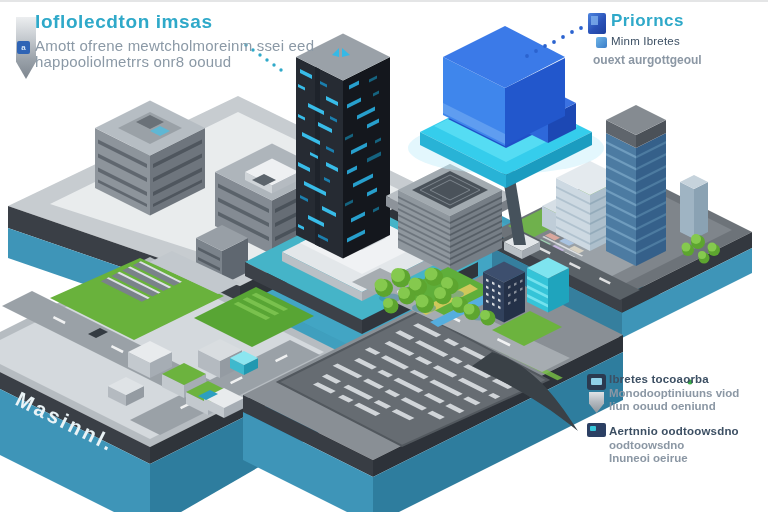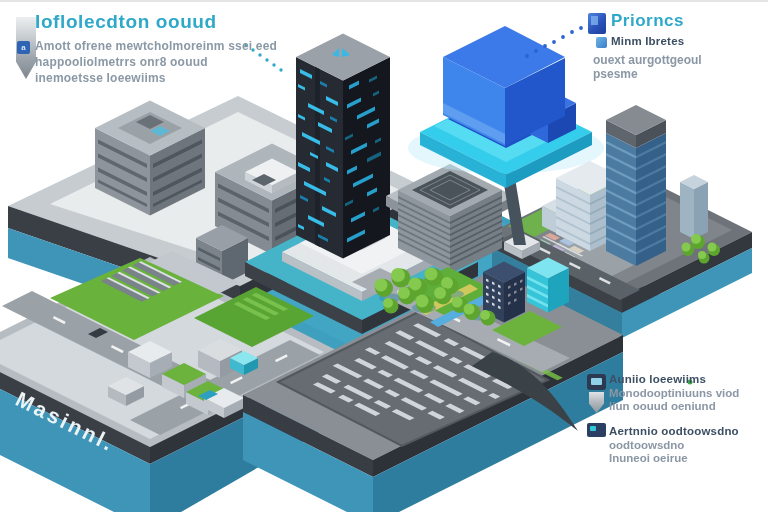--- a/index.html
+++ b/index.html
@@ -10,31 +10,31 @@
 
   
   .tl-pin{position:absolute;left:16px;top:17px;width:20px;height:62px;
           background:linear-gradient(180deg,#eceef0 0%,#c5cacf 35%,#98a0a8 70%,#7e868f 100%);
           clip-path:polygon(0 0,100% 0,100% 72%,50% 100%,0 72%);}
   .tl-pin-badge{position:absolute;left:17px;top:41px;width:13px;height:13px;border-radius:2px;
           background:#2f64b5;color:#d6e6f8;font-size:8px;font-weight:bold;
           display:flex;align-items:center;justify-content:center;}
   .tl-head{position:absolute;left:35px;top:11px;font-size:19px;font-weight:700;
           color:#2fa9c9;letter-spacing:.6px;white-space:nowrap;}
-  .tl-body{position:absolute;left:35px;top:38px;width:340px;font-size:12px;font-weight:700;
+  .tl-body{position:absolute;left:35px;top:38px;width:340px;font-size:15px;font-weight:400;
           color:#8b99a6;line-height:16px;letter-spacing:.2px;}
 
   .tr-icon{position:absolute;left:588px;top:13px;width:18px;height:21px;border-radius:2px;
           background:linear-gradient(135deg,#4e86e0 0%,#2a52b8 55%,#1c3f9e 100%);}
   .tr-icon .glint{position:absolute;left:3px;top:3px;width:7px;height:9px;background:#7fb0ee;opacity:.8;}
   .tr-head{position:absolute;left:611px;top:11px;font-size:17px;font-weight:700;
           color:#2fa9c9;letter-spacing:.5px;white-space:nowrap;text-align:center;}
   .tr-subicon{position:absolute;left:596px;top:37px;width:11px;height:11px;border-radius:2px;
           background:linear-gradient(135deg,#6fb6e8,#3a7cc8);}
-  .tr-sub{position:absolute;left:611px;top:35px;font-size:11.5px;font-weight:700;
+  .tr-sub{position:absolute;left:611px;top:35px;font-size:11.5px;font-weight:400;
           color:#3c4f63;letter-spacing:.2px;white-space:nowrap;}
   .tr-body{position:absolute;left:593px;top:53px;width:160px;font-size:12px;font-weight:600;
           color:#8b97a4;line-height:14px;}
 
   .br-icon1{position:absolute;left:587px;top:374px;width:19px;height:16px;border-radius:3px;
           background:#2b3a50;}
   .br-icon1 .screen{position:absolute;left:4px;top:4px;width:11px;height:7px;background:#8fd0e8;border-radius:1px;}
   .br-shield{position:absolute;left:589px;top:392px;width:15px;height:21px;
           background:linear-gradient(180deg,#dfe3e6 0%,#b4bac0 45%,#8d959c 100%);
           clip-path:polygon(0 0,100% 0,100% 55%,50% 100%,0 55%);}
@@ -648,43 +648,41 @@
         <circle cx="545" cy="46" r="1.9"></circle>
       <circle cx="554" cy="42" r="1.9"></circle>
         <circle cx="563" cy="37" r="1.9"></circle>
         <circle cx="572" cy="32" r="1.9"></circle>
       <circle cx="581" cy="28" r="1.9"></circle>
     </g>
   </svg>
 
   <div class="tl-pin"></div>
   <div class="tl-pin-badge">a</div>
-  <div class="tl-head">Ioflolecdton oouud</div>
+  <div class="tl-head">Ioflolecdton imsas</div>
   <div class="tl-body">
     <div>Amott ofrene mewtcholmoreinm ssei eed</div>
     <div>happooliolmetrrs onr8 oouud</div>
-    <div>inemoetsse loeewiims</div>
   </div>
 
   <div class="tr-icon">
       <div class="glint"></div>
     </div>
   <div class="tr-head">Priorncs</div>
   <div class="tr-subicon"></div>
   <div class="tr-sub">Minm Ibretes</div>
   <div class="tr-body">
     <div>ouext aurgottgeoul</div>
-    <div>psesme</div>
   </div>
 
   <div class="br-icon1">
       <div class="screen"></div>
     </div>
   <div class="br-shield"></div>
-  <div class="br-title t1">Auniio loeewiims</div>
+  <div class="br-title t1">Ibretes tocoaorba</div>
   <div class="br-lines l1">
     <div>Monodooptiniuuns viod</div>
     <div>liun oouud oeniund</div>
   </div>
   <div class="br-icon2">
       <div class="chip"></div>
     </div>
   <div class="br-title t2">Aertnnio oodtoowsdno</div>
   <div class="br-lines l2">
     <div>oodtoowsdno</div>

